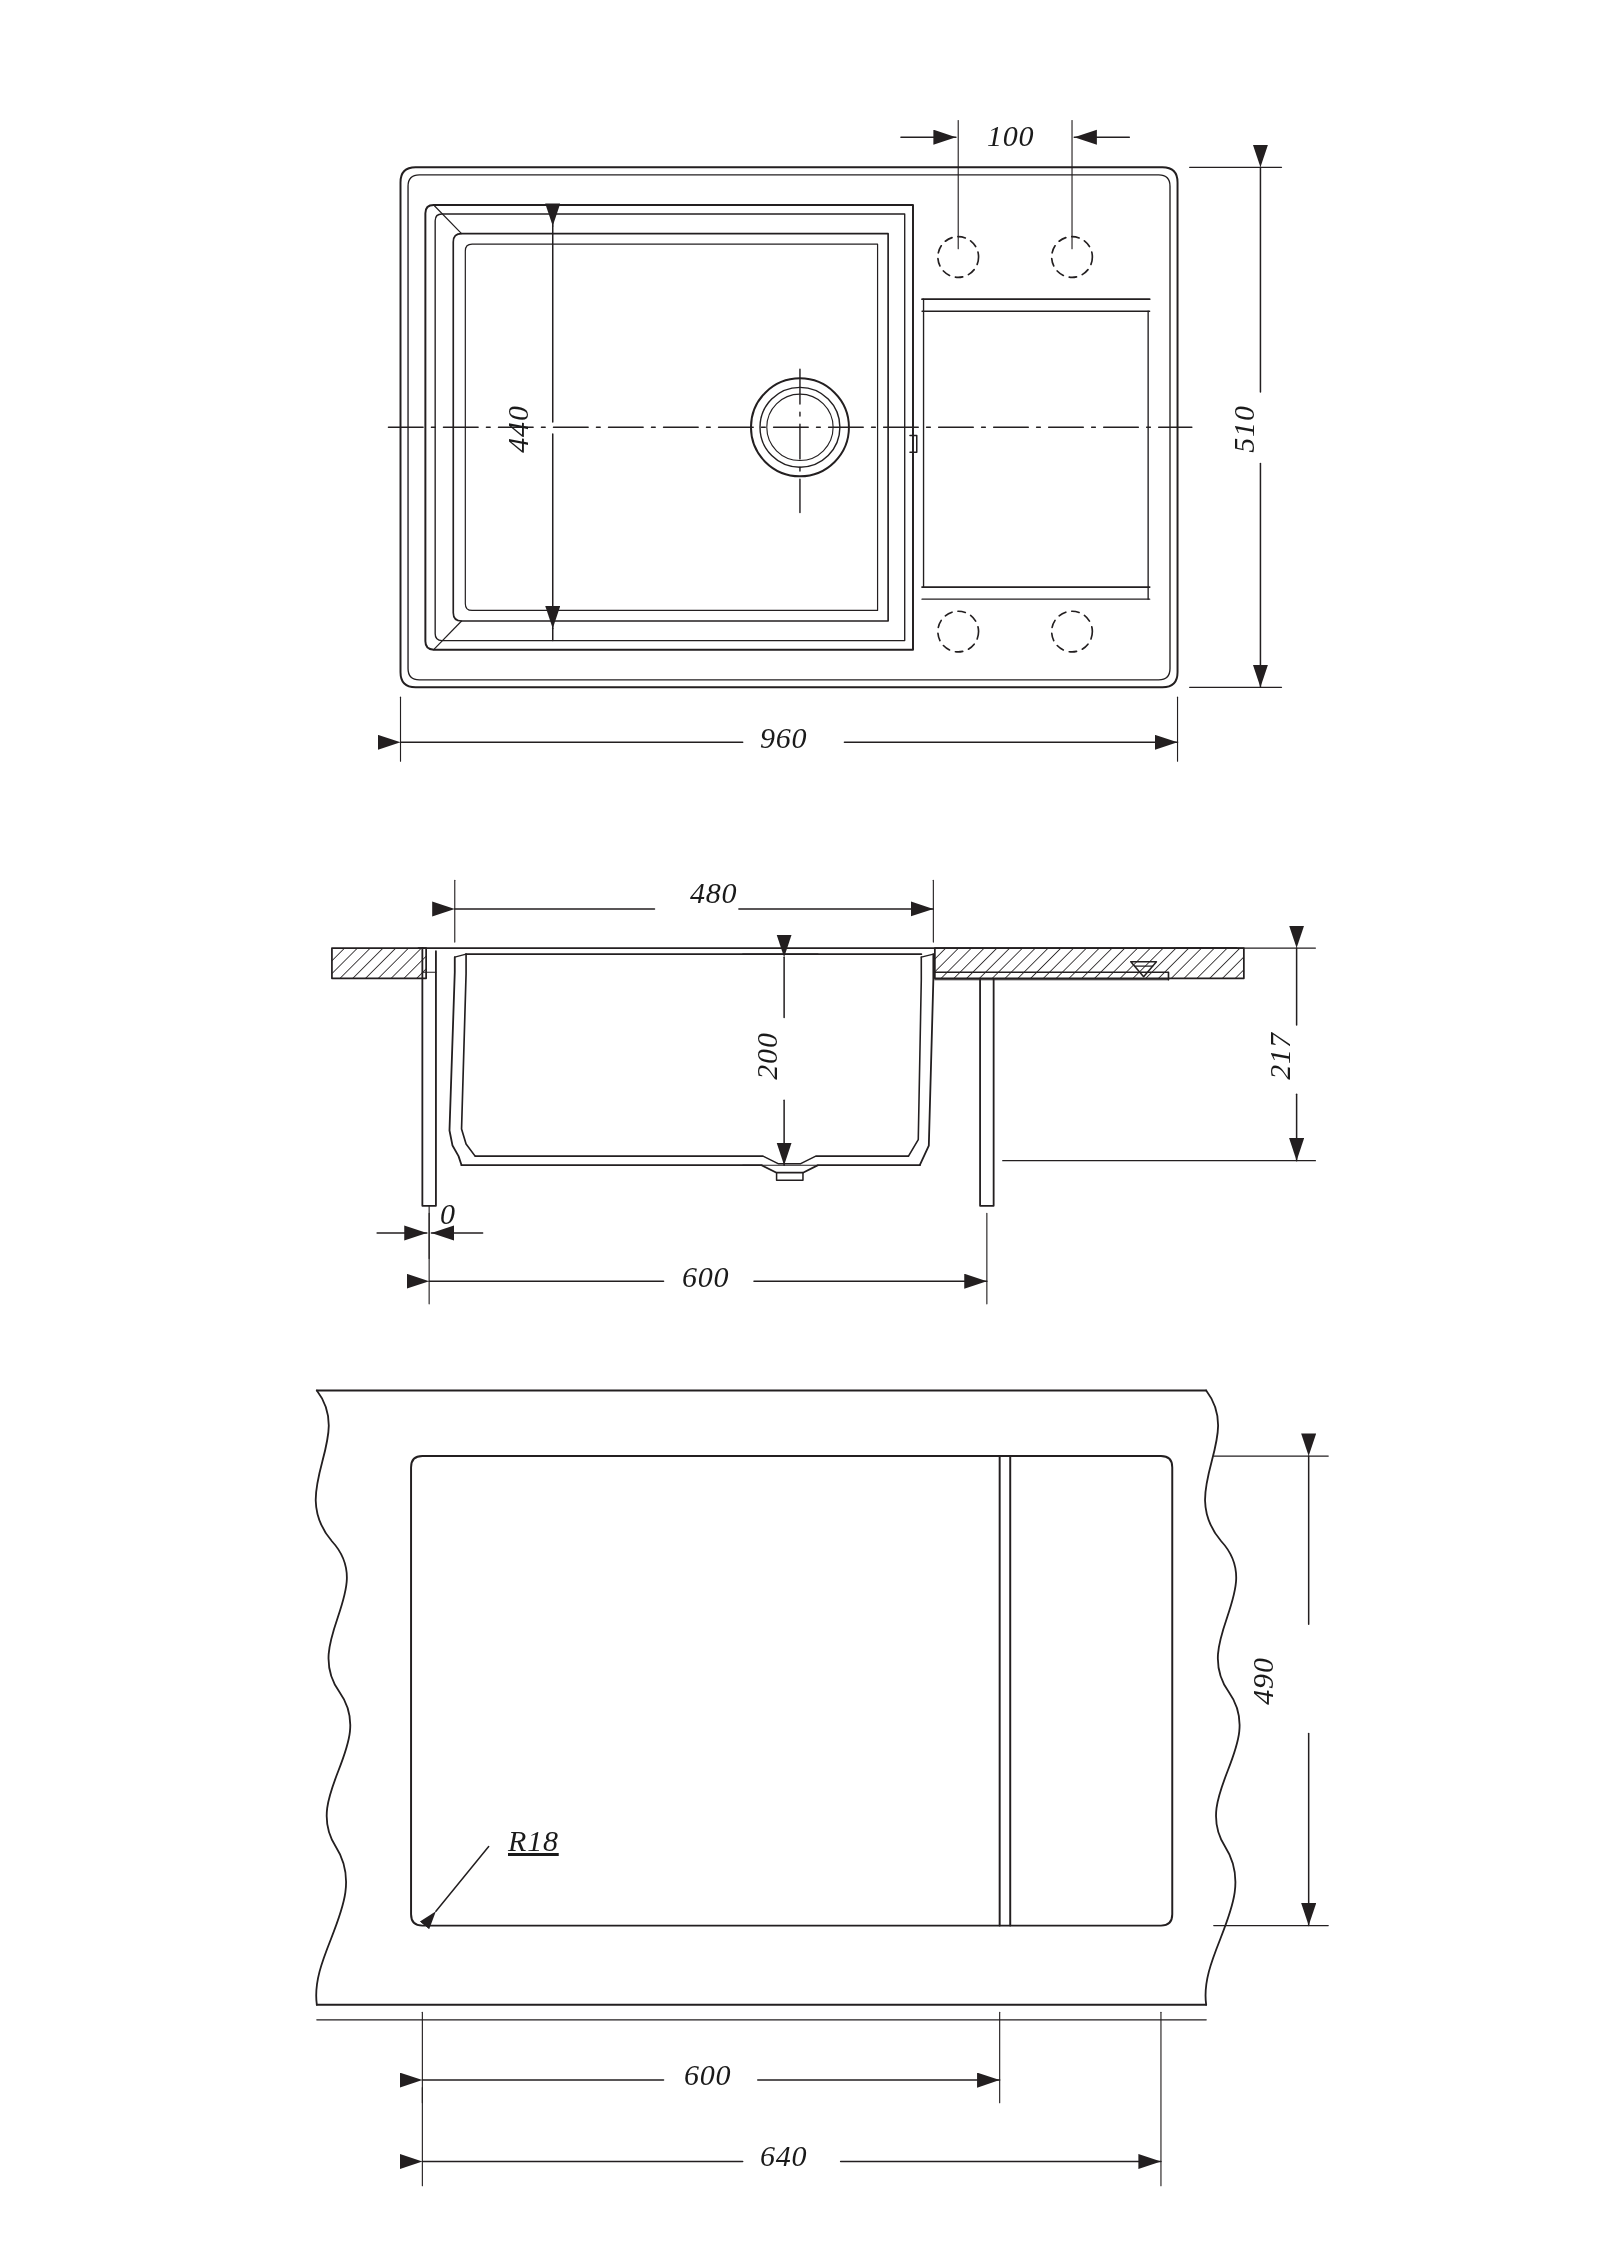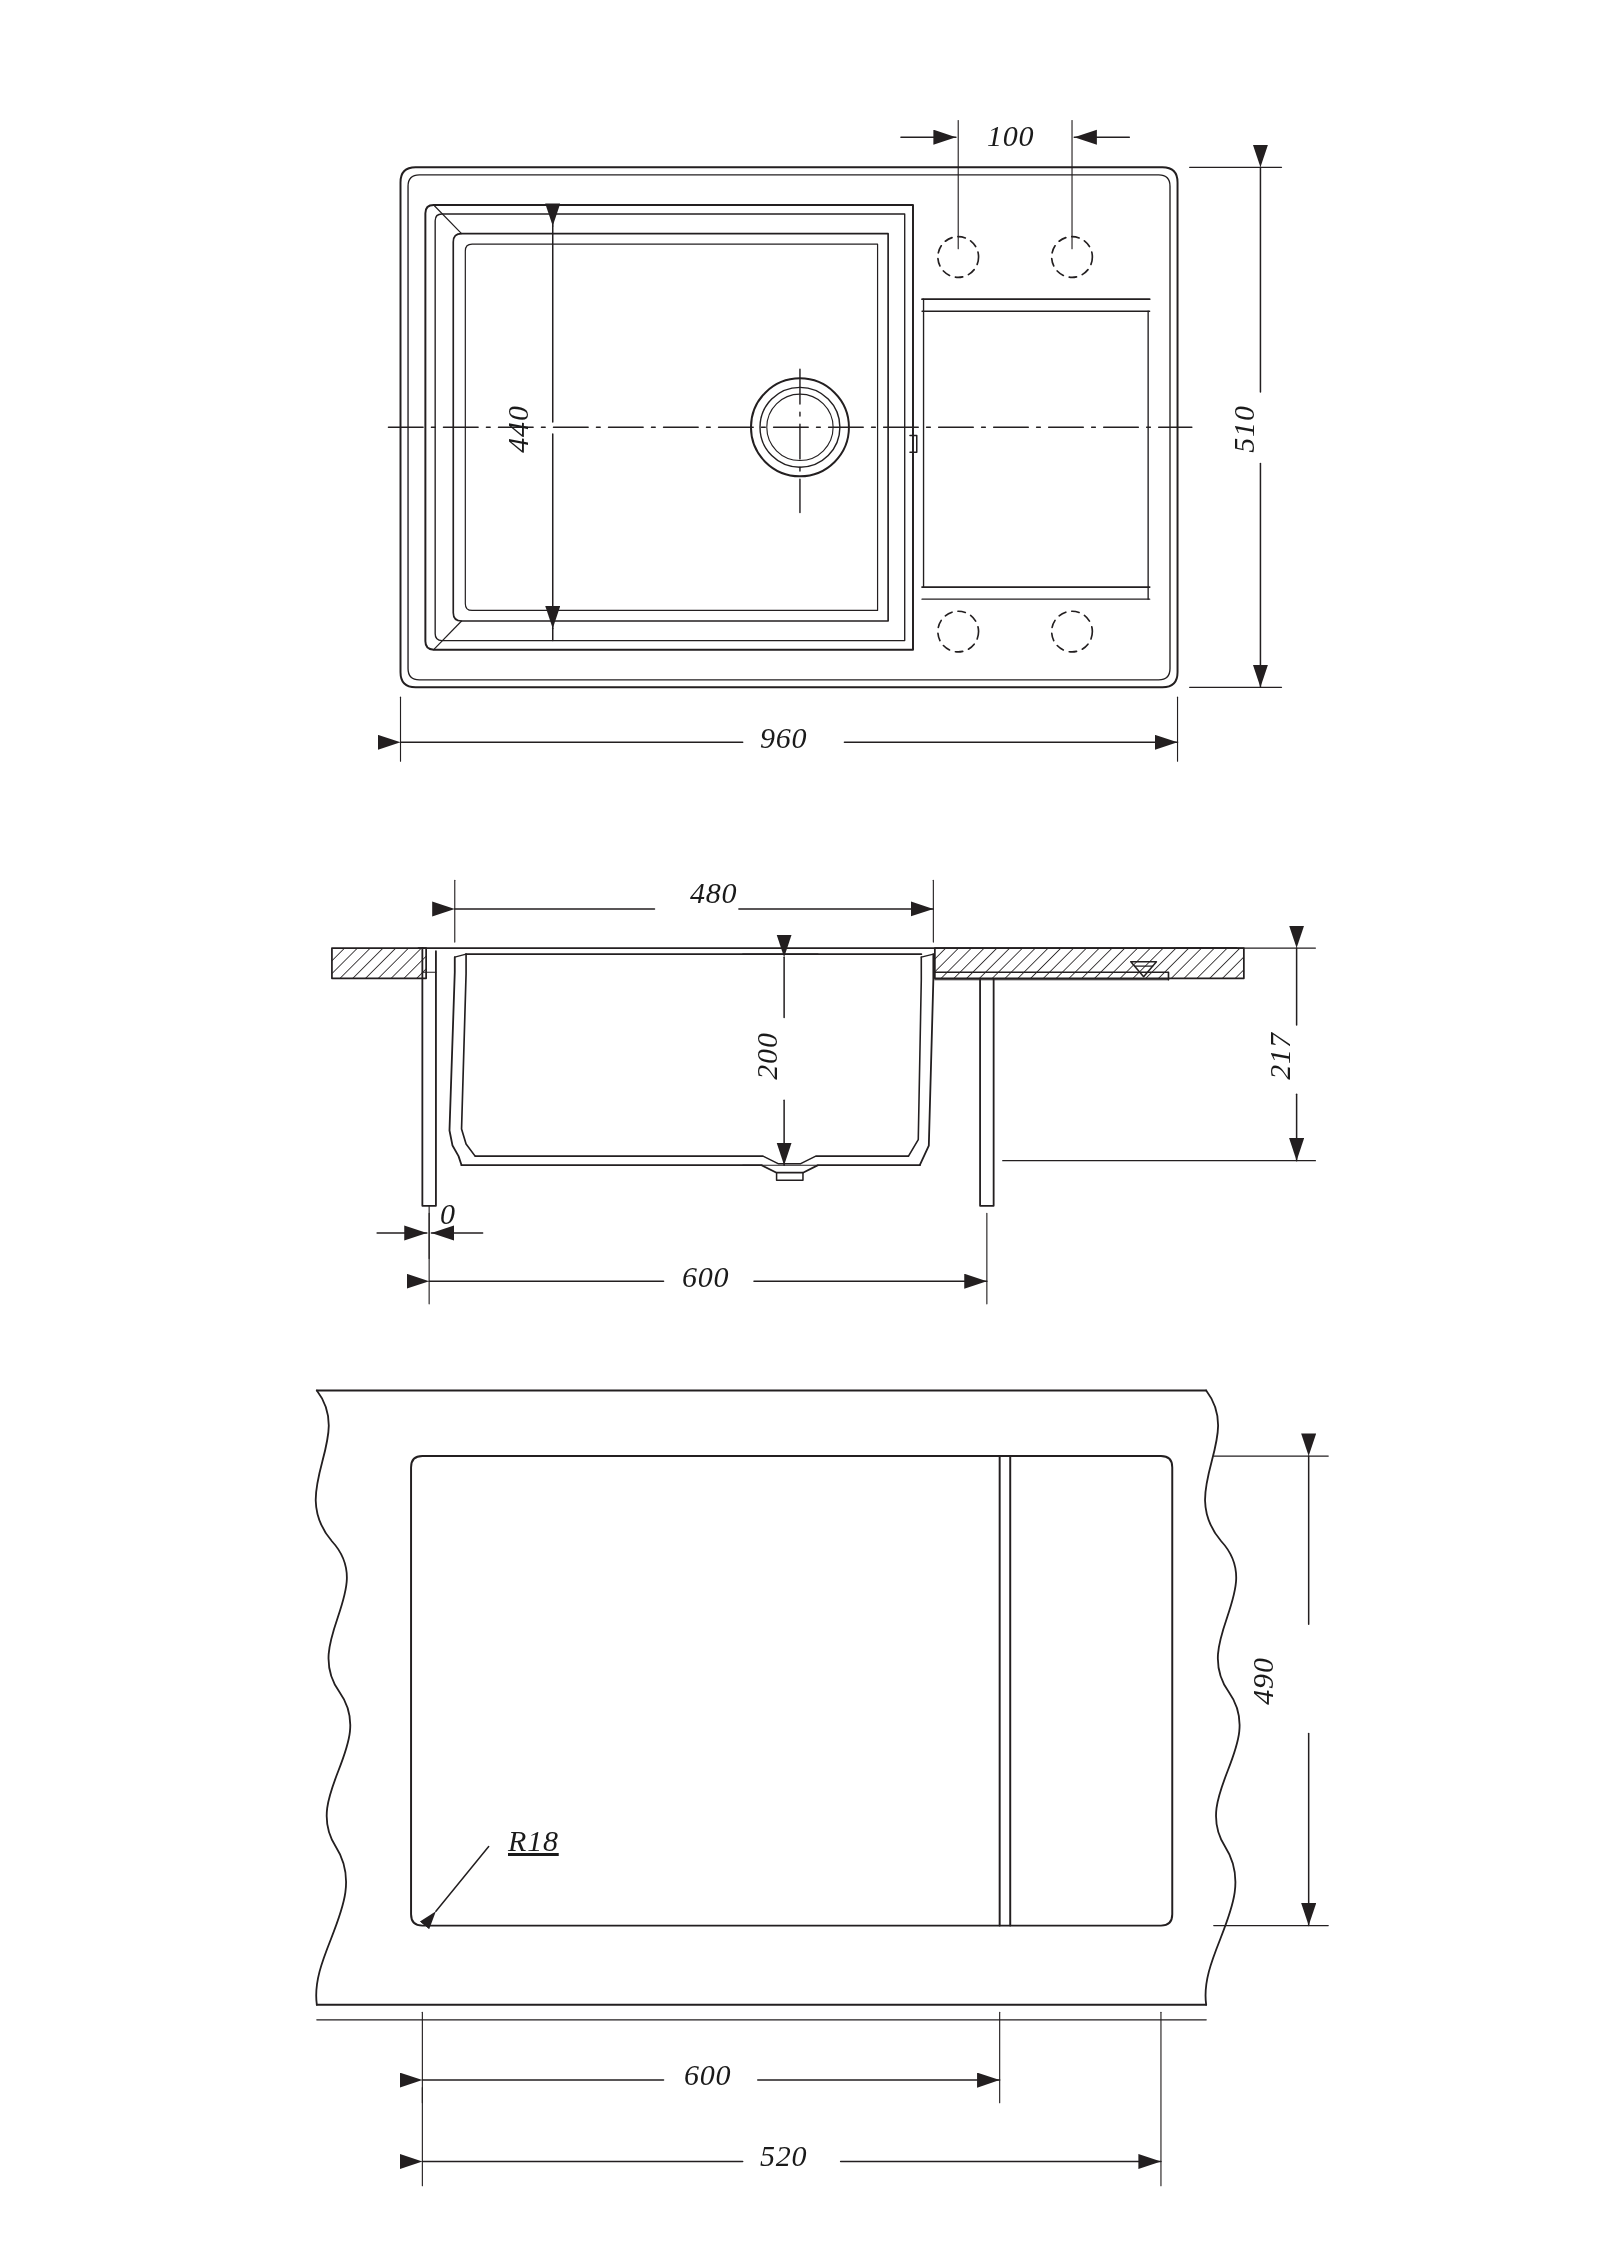--- a/index.html
+++ b/index.html
@@ -235,14 +235,14 @@
 <div class="dim-label" style="left:440px; top:1197px;">0</div>
 
 <div class="dim-label" style="left:682px; top:1260px;">600</div>
 
 <div class="dim-label vert" style="left:1263px; top:1664px; width:98px; text-align:center; margin-left:-49px;">490</div>
 
 <div class="dim-label" style="left:508px; top:1824px;text-decoration:underline;">R18</div>
 
 <div class="dim-label" style="left:684px; top:2058px;">600</div>
 
-<div class="dim-label" style="left:760px; top:2139px;">520</div>
+<div class="dim-label" style="left:760px; top:2139px;">640</div>
 
 
 </body></html>

